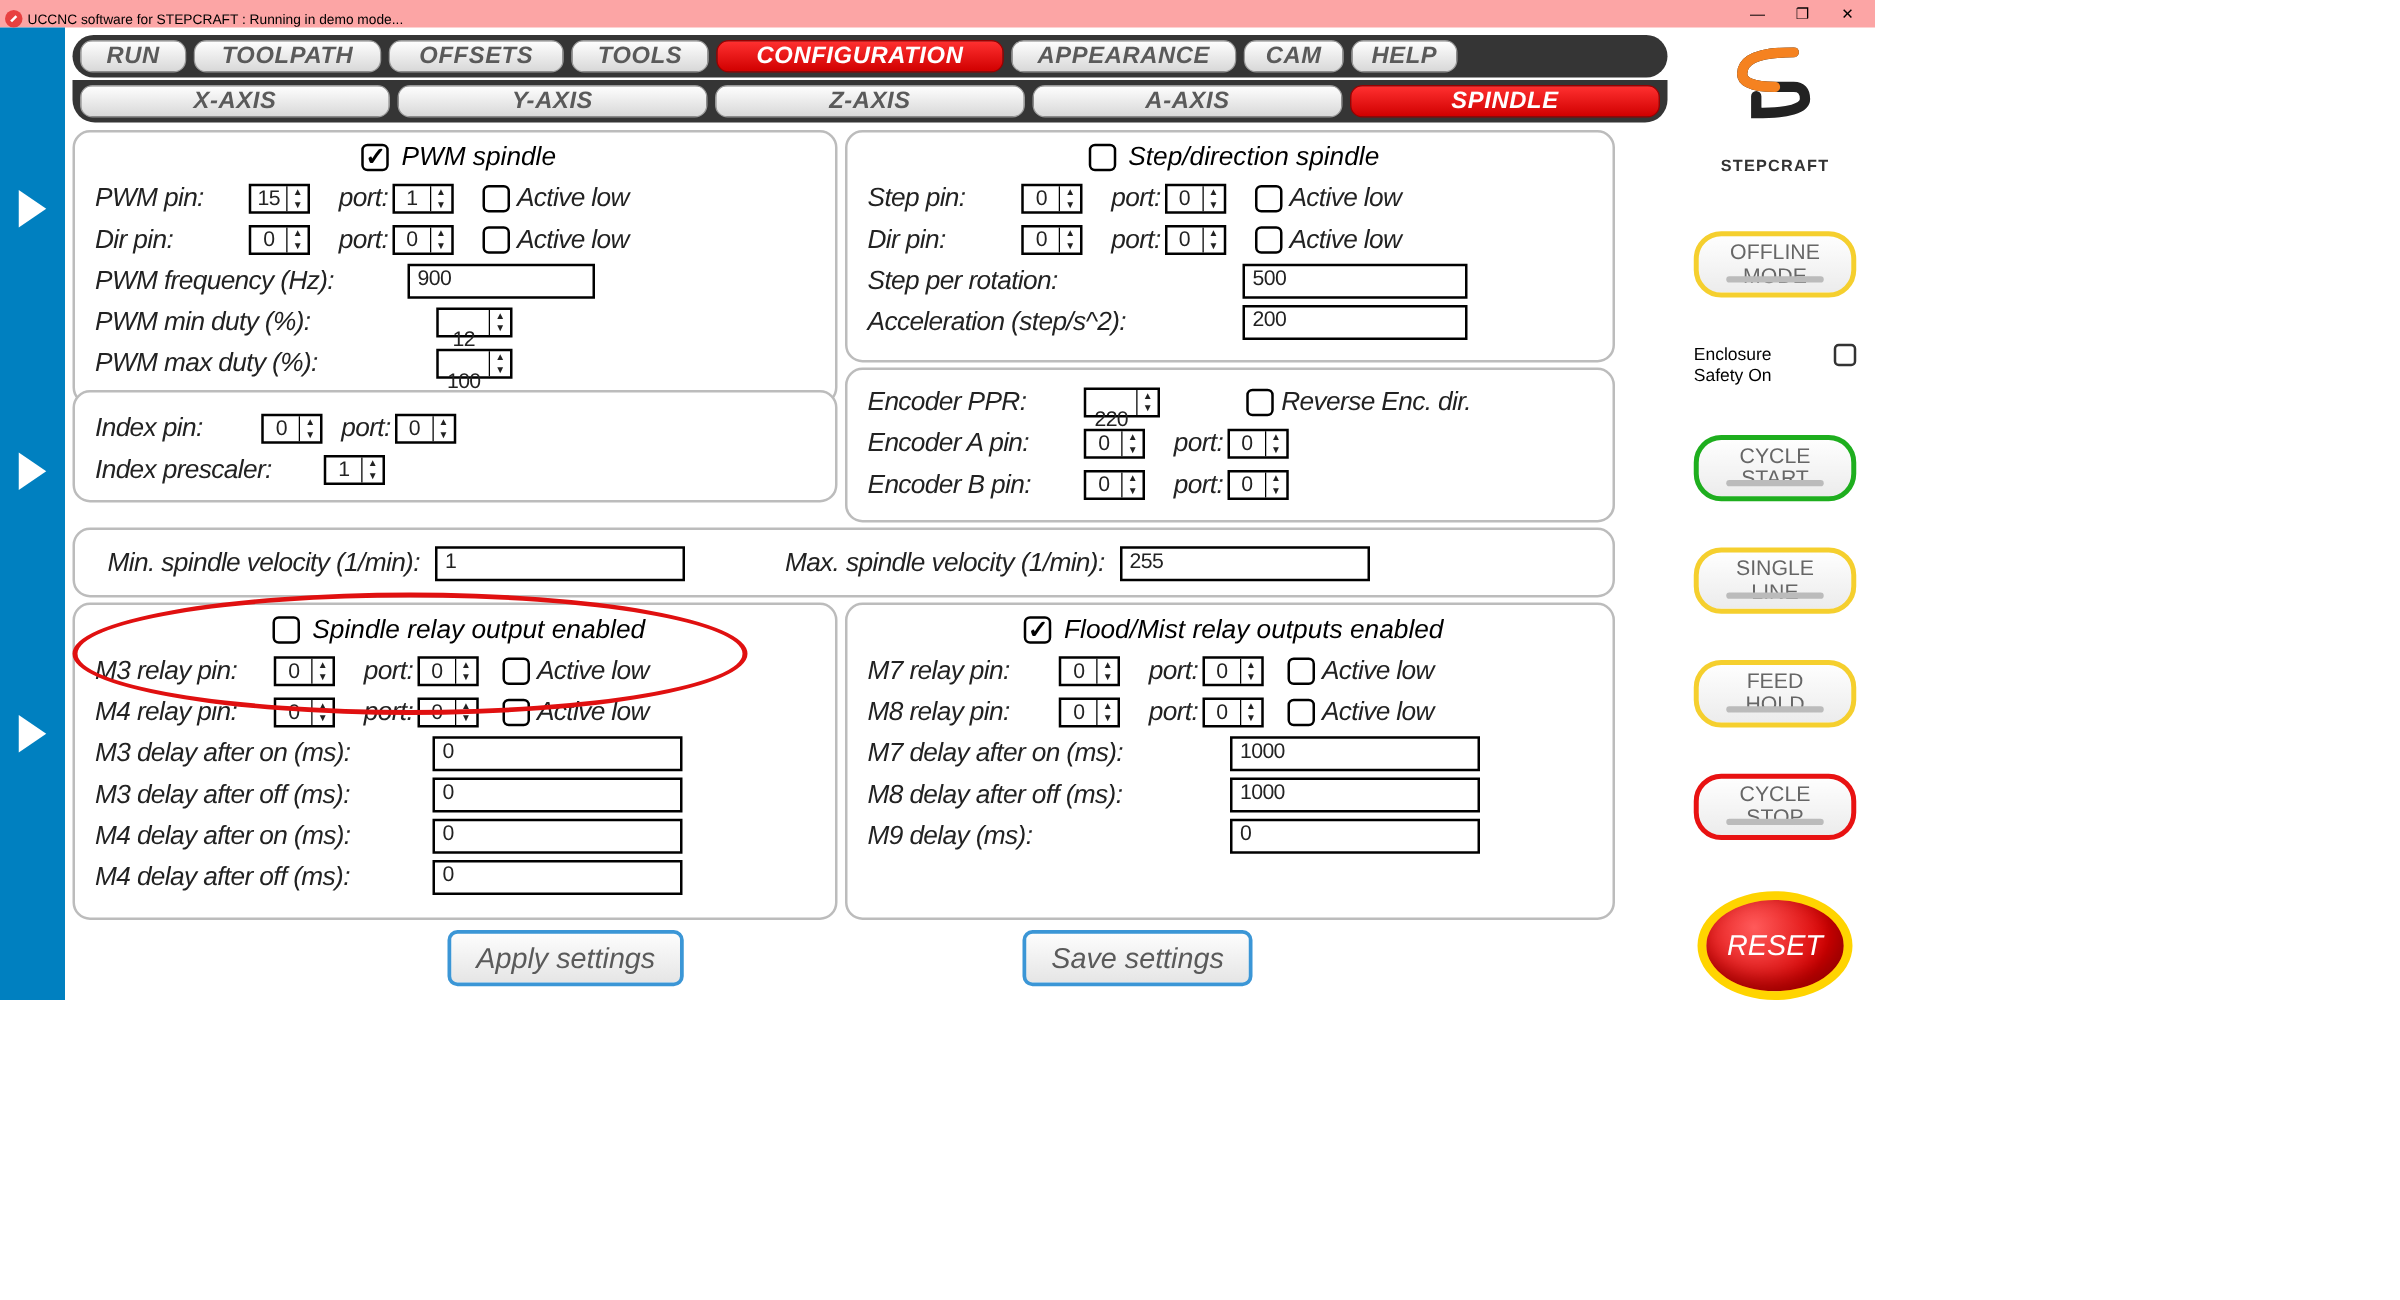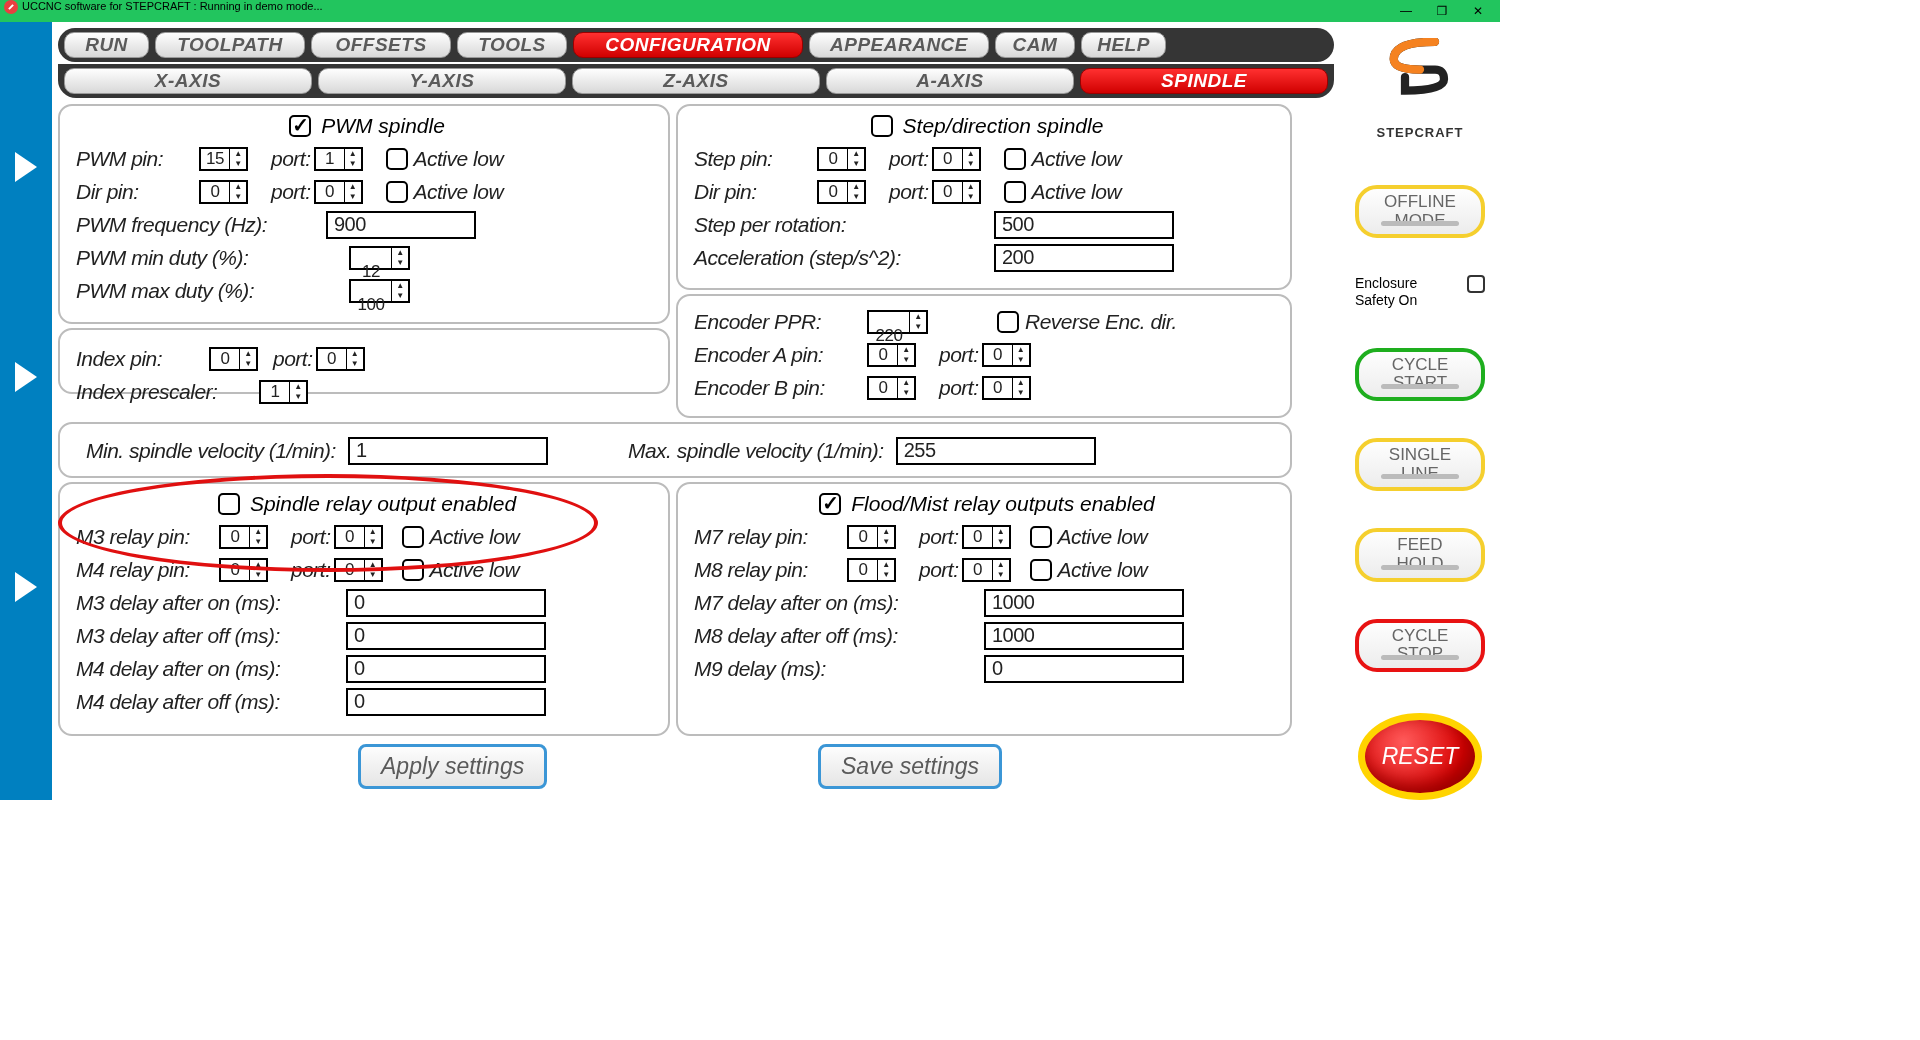--- a/index.html
+++ b/index.html
@@ -1,17 +1,17 @@
 <!DOCTYPE html>
 <html><head>
 <meta charset="utf-8">
 <style>
   * { box-sizing: border-box; margin: 0; padding: 0; }
   html, body { width: 1500px; height: 800px; font-family: Arial, sans-serif; overflow: hidden; background: #fff; }
-  .titlebar { height: 22px; display: flex; align-items: flex-start; font-size: 11px; background: #22c55e; padding: 0 4px; }
+  .titlebar { height: 22px; display: flex; align-items: flex-end; font-size: 11px; background: #fca5a5; padding: 0 4px; }
   .titlebar .icon { width: 14px; height: 14px; border-radius: 50%; background: #e84040; margin-right: 4px; display: inline-block; position: relative; }
   .titlebar .icon::after { content: ""; position: absolute; width: 6px; height: 2px; background: #fff; top: 6px; left: 4px; transform: rotate(-45deg); }
   .titlebar .spacer { flex: 1; }
   .winbtn { width: 36px; text-align: center; font-size: 12px; line-height: 22px; color: #000; }
 
   .app { display: flex; height: 778px; }
   .left-strip { width: 52px; background: #0080c0; display: flex; flex-direction: column; align-items: center; padding-top: 130px; gap: 180px; }
   .play-tri { width: 0; height: 0; border-left: 22px solid #fff; border-top: 15px solid transparent; border-bottom: 15px solid transparent; }
 
   .main { flex: 1; position: relative; padding: 6px 6px 0 6px; }
@@ -28,21 +28,21 @@
   .row { display: flex; align-items: center; font-size: 21px; font-style: italic; letter-spacing: -0.5px; color: #222; white-space: nowrap; margin: 3px 0; height: 30px; }
   .lbl { display: inline-block; }
   .spin { display: inline-flex; align-items: center; border: 2px solid #000; height: 24px; background: #fff; margin: 0 3px; }
   .spin .val { min-width: 30px; text-align: center; font-size: 17px; font-style: normal; padding: 0 2px; }
   .spin.w40 .val { min-width: 28px; }
   .spin.w50 .val { min-width: 40px; margin-top: 28px; }
   .spin .arrows { width: 17px; height: 100%; border-left: 1px solid #000; display: flex; flex-direction: column; font-size: 8px; line-height: 10px; }
   .spin .arrows span { flex: 1; text-align: center; }
   .cbox { display: inline-block; width: 22px; height: 22px; border: 2px solid #000; border-radius: 5px; margin: 0 6px; vertical-align: middle; position: relative; flex-shrink: 0; }
   .cbox.checked::after { content: "✓"; position: absolute; font-size: 20px; font-weight: bold; left: 1px; top: -4px; font-style: normal; }
-  .textin { border: 2px solid #000; height: 28px; background: #fff; font-size: 20px; padding: 0 6px; min-width: 80px; display: inline-block; font-style: normal; }
+  .textin { border: 2px solid #000; height: 28px; background: #fff; font-size: 17px; padding: 0 6px; min-width: 80px; display: inline-block; font-style: normal; }
 
   .section-header { text-align: center; font-size: 21px; font-style: italic; margin-bottom: 6px; display: flex; justify-content: center; align-items: center; gap: 4px; }
 
   .actionbtn { border: 3px solid #3b96d6; border-radius: 8px; background: linear-gradient(#fdfdfd, #e5e5e5); font-size: 23px; font-style: italic; color: #5a5a5a; padding: 6px 20px; display: inline-block; }
 
   .right-col { width: 160px; padding: 8px 8px 0 8px; display: flex; flex-direction: column; align-items: center; gap: 25px; }
   .logo-s { width: 80px; height: 60px; position: relative; margin: 8px auto 2px; }
   .logo-s svg { width: 80px; height: 60px; }
   .brandtxt { font-size: 13px; font-weight: 700; color: #333; letter-spacing: 1px; text-align: center; margin-bottom: 20px; }
 
@@ -233,21 +233,21 @@
         <div class="row">
             <span class="lbl" style="width:300px">Step per rotation:</span>
             <span class="textin" style="min-width:180px">500</span>
           </div>
         <div class="row">
             <span class="lbl" style="width:300px">Acceleration (step/s^2):</span>
             <span class="textin" style="min-width:180px">200</span>
           </div>
       </div>
 
-      <div class="panel" style="left:0; top:224px; width:612px; height:66px;">
+      <div class="panel" style="left:0; top:208px; width:612px; height:90px;">
         <div class="row" style="margin-top:6px">
           <span class="lbl" style="width:130px">Index pin:</span>
           <span class="spin w40">
               <span class="val">0</span>
               <span class="arrows">
                 <span>▲</span>
                 <span>▼</span>
               </span>
             </span>
           <span class="gap" style="width:12px"></span>

